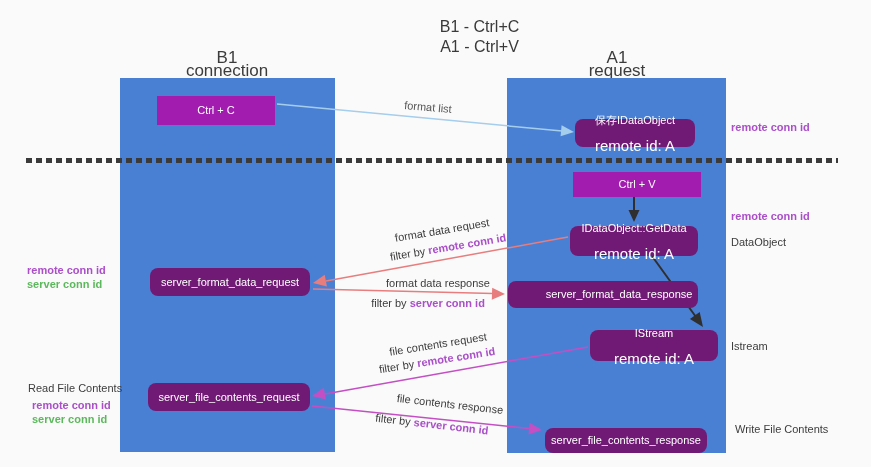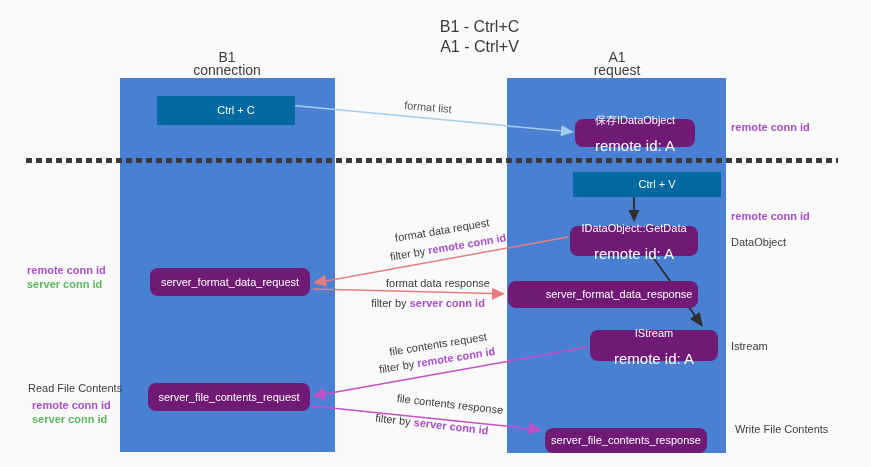--- a/index.html
+++ b/index.html
@@ -5,27 +5,27 @@
   html,body{margin:0;padding:0;}
   .canvas{
     position:relative;width:871px;height:467px;overflow:hidden;
     background:#fafafa;
     font-family:"Liberation Sans","DejaVu Sans",sans-serif;
     color:#3c3c3c;
   }
   .title{position:absolute;left:0;top:17px;width:871px;text-align:center;
     font-size:16px;line-height:20px;color:#3a3a3a;margin-left:44px;}
   .lane-header{position:absolute;width:160px;text-align:center;
-    font-size:14px;line-height:13px;color:#3c3c3c;}
+    font-size:17px;line-height:13px;color:#3c3c3c;}
   .lane-rect{position:absolute;background:#4a80d4;}
   .dotted-line{position:absolute;left:26px;top:158px;width:812px;height:5px;
     background:repeating-linear-gradient(90deg,#3a3a3a 0 6px,transparent 6px 10px);}
   .node{position:absolute;display:flex;flex-direction:column;align-items:center;
     justify-content:center;color:#fff;font-size:11px;text-align:center;line-height:13px;}
-  .node.green{background:#0369a1;padding-left:20px;}
+  .node.green{background:#a21caf;}
   .node.orange{background:#701a75;border-radius:8px;}
   .node .sub{font-size:15px;margin-top:12px;}
   .arrows{position:absolute;left:0;top:0;}
   .alabel{position:absolute;white-space:nowrap;font-size:11px;color:#3c3c3c;}
   .alabel .key{font-weight:bold;color:#aa4fc8;}
   .alabel.lite{color:#555;}
   .side-label{position:absolute;white-space:nowrap;font-size:11px;line-height:13px;}
   .side-label.purple{color:#aa4fc8;font-weight:bold;}
   .side-label.green{color:#5cb85c;font-weight:bold;}
   .side-label.plain{color:#3c3c3c;}

